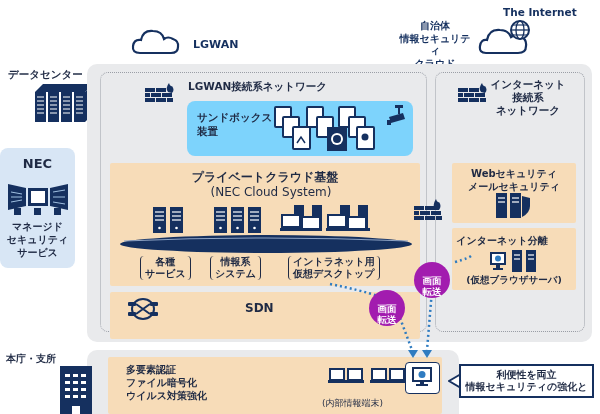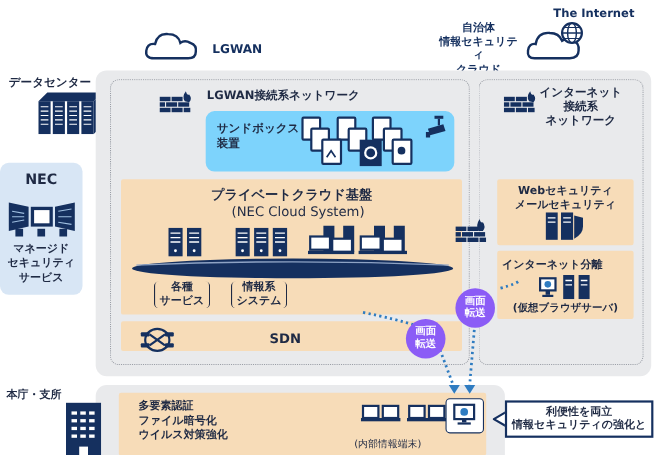--- a/index.html
+++ b/index.html
@@ -16,28 +16,28 @@
 
   
   #lgwan-zone { left: 100px; top: 72px; width: 327px; height: 260px; border: 1.5px dotted #9a9ea6; border-radius: 8px; }
   #inet-zone { left: 435px; top: 72px; width: 150px; height: 260px; border: 1.5px dotted #9a9ea6; border-radius: 8px; }
 
   .peach { background: #f7dcb8; border-radius: 2px; }
   .peach-dark { background: #7dd3fc; border-radius: 8px; }
 
   #sandbox { left: 187px; top: 101px; width: 226px; height: 55px; }
   #private-cloud { left: 110px; top: 163px; width: 310px; height: 123px; }
-  #sdn { left: 110px; top: 292px; width: 310px; height: 27px; text-align: center; }
+  #sdn { left: 110px; top: 292px; width: 310px; height: 47px; text-align: center; }
   #websec { left: 452px; top: 163px; width: 124px; height: 60px; }
   #inet-sep { left: 452px; top: 228px; width: 124px; height: 62px; }
   #branch-box { left: 108px; top: 357px; width: 334px; height: 57px; }
 
   #nec-box { left: 0px; top: 148px; width: 75px; height: 120px; background: #d8e6f5; border-radius: 8px; }
 
-  .blue-circle { width: 36px; height: 36px; border-radius: 50%; background: #8b5cf6; color: #ffffff; font-size: 9.5px; line-height: 1.15; display: flex; align-items: center; justify-content: center; text-align: center; }
+  .blue-circle { width: 36px; height: 36px; border-radius: 50%; background: #a21caf; color: #ffffff; font-size: 9.5px; line-height: 1.15; display: flex; align-items: flex-end; justify-content: center; text-align: center; }
 
   #callout { left: 459px; top: 364px; width: 135px; height: 34px; background: #ffffff; border: 2px solid #15305f; font-size: 10px; line-height: 1.25; display: flex; align-items: center; justify-content: center; text-align: center; }
   #callout-tail { left: 448px; top: 373px; }
 
   #term-box { left: 405px; top: 362px; width: 35px; height: 32px; background: #ffffff; border: 1.5px solid #15305f; border-radius: 4px; }
 
   .bracket { font-size: 10px; line-height: 1.2; text-align: center; font-weight: bold; color: #1f2a44; border-left: 1.5px solid #1f2a44; border-right: 1.5px solid #1f2a44; padding: 0 4px; border-radius: 4px; }
   svg { display: block; }
 </style>
 </head>
@@ -266,20 +266,24 @@
   </div>
 
   <div class="abs bracket" style="left:30px;top:93px;">
     <div>各種</div>
     <div>サービス</div>
   </div>
   <div class="abs bracket" style="left:100px;top:93px;">
     <div>情報系</div>
     <div>システム</div>
   </div>
+  <div class="abs bracket" style="left:178px;top:93px;">
+    <div>イントラネット用</div>
+    <div>仮想デスクトップ</div>
+  </div>
 </div>
 
 <div class="abs peach" id="sdn">
   <div class="abs" style="left:16px;top:4px;">
     <svg width="34" height="26" viewBox="0 0 34 26">
       <ellipse cx="17" cy="13" rx="11" ry="10" fill="none" stroke="#15305f" stroke-width="2"></ellipse>
       <path d="M10 8 Q17 13 24 18 M10 18 Q17 13 24 8" stroke="#15305f" stroke-width="2" fill="none"></path>
       <g fill="#15305f">
           <rect x="2" y="6" width="8" height="4" rx="1"></rect>
           <rect x="24" y="6" width="8" height="4" rx="1"></rect>

